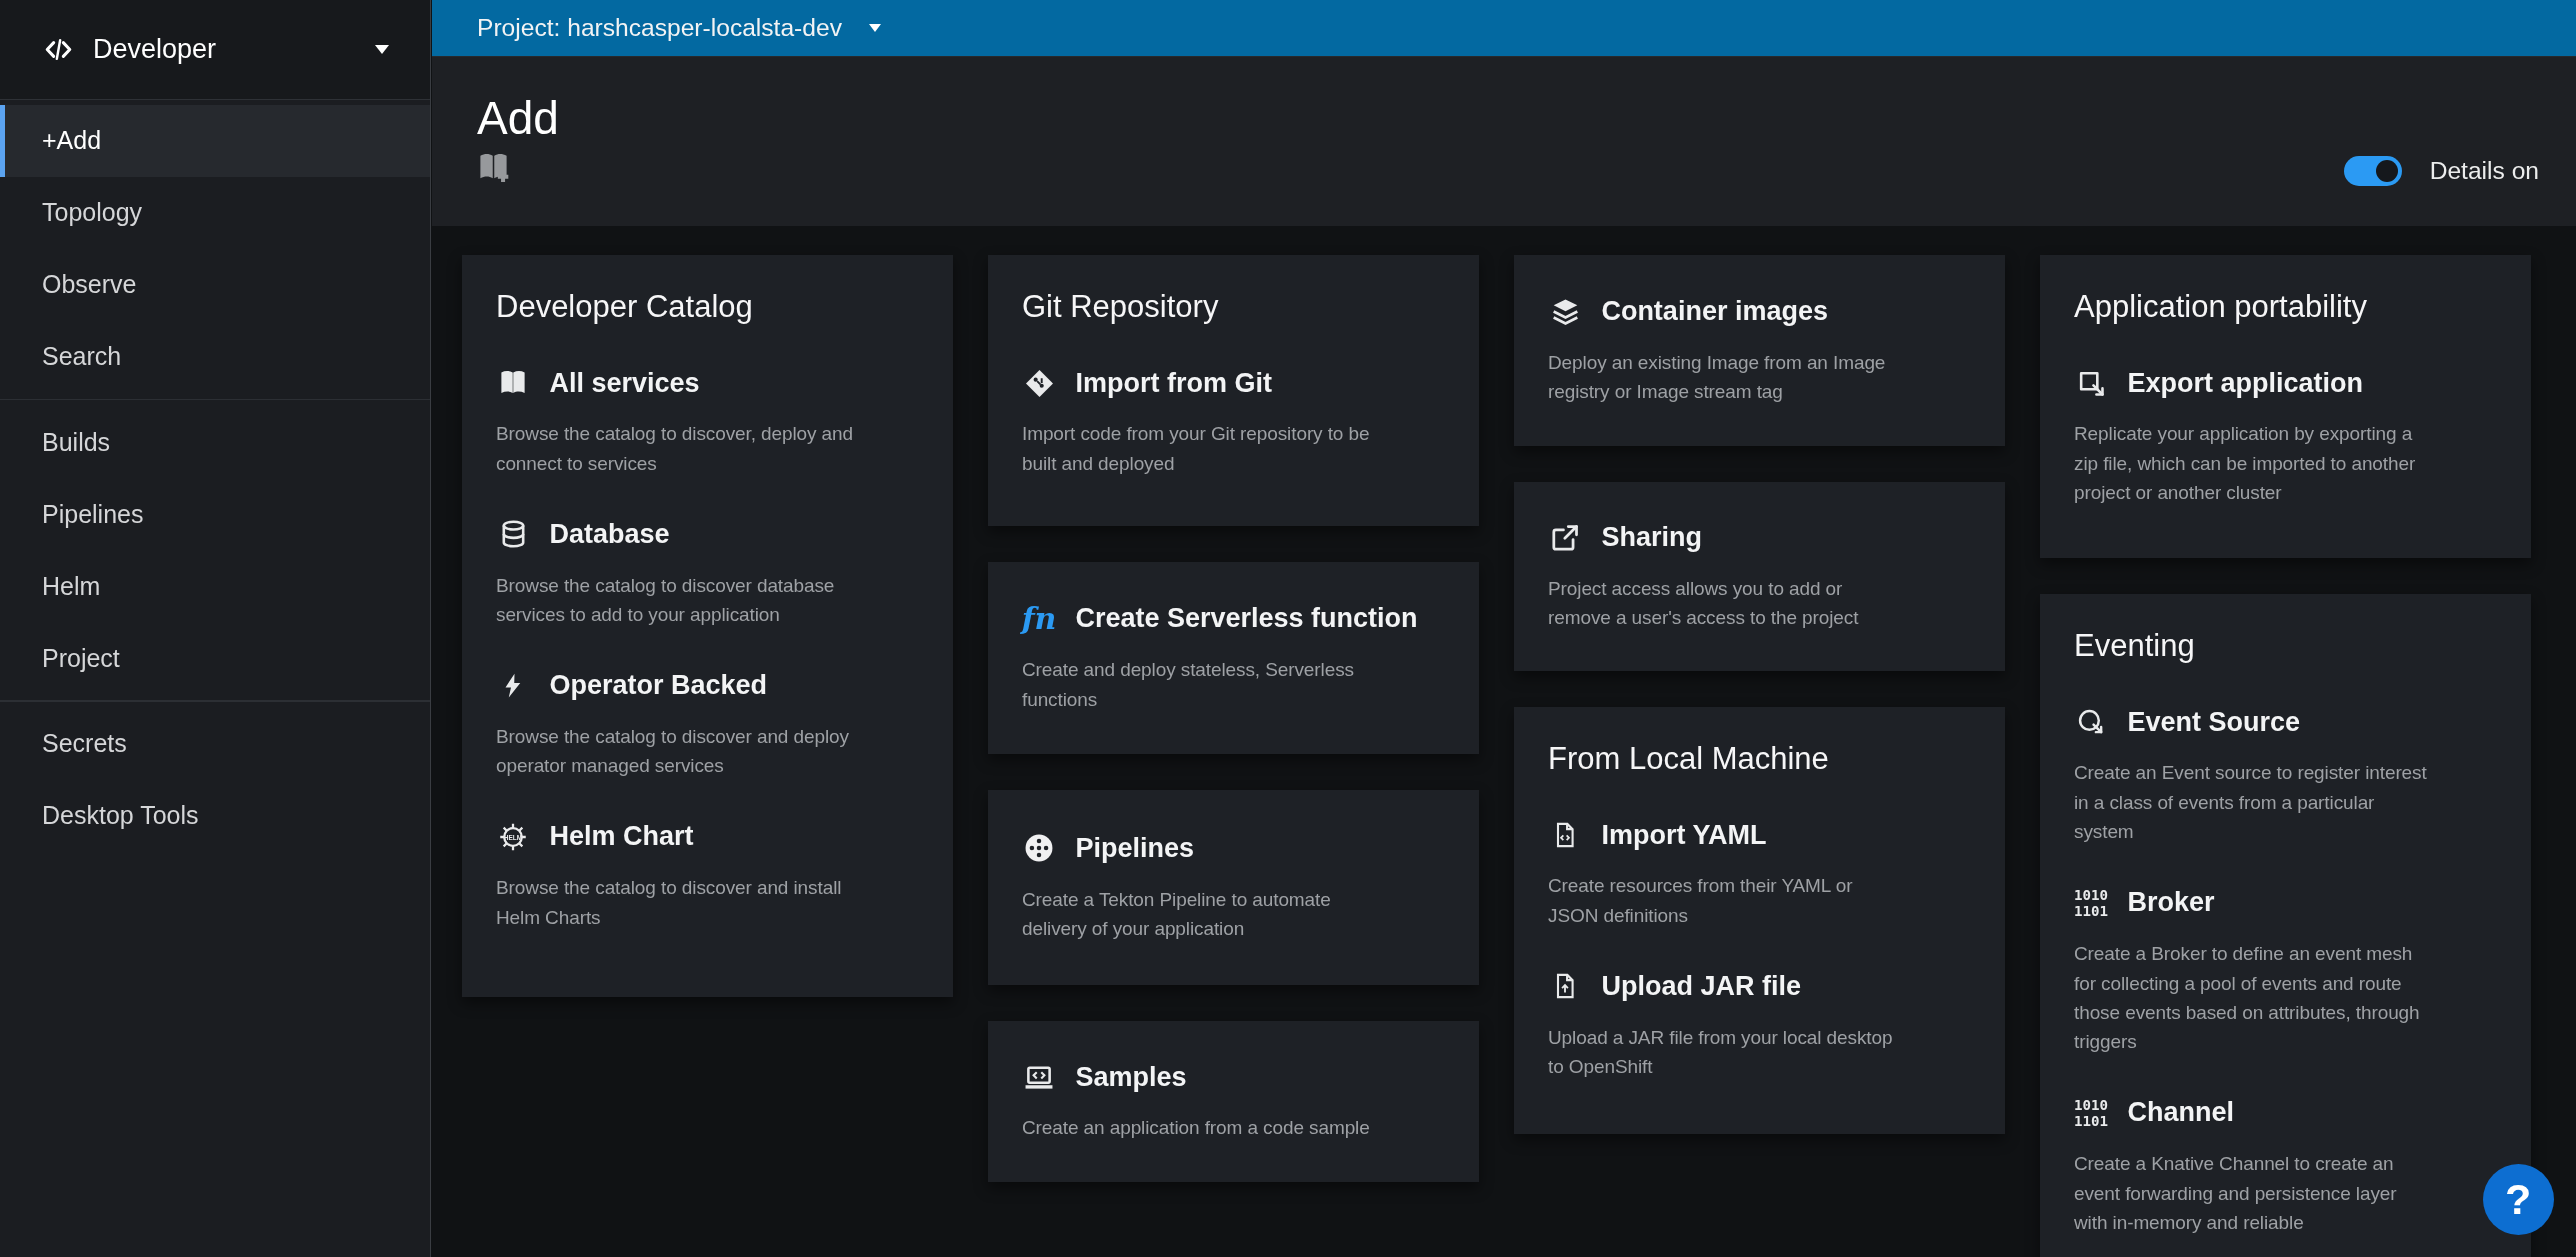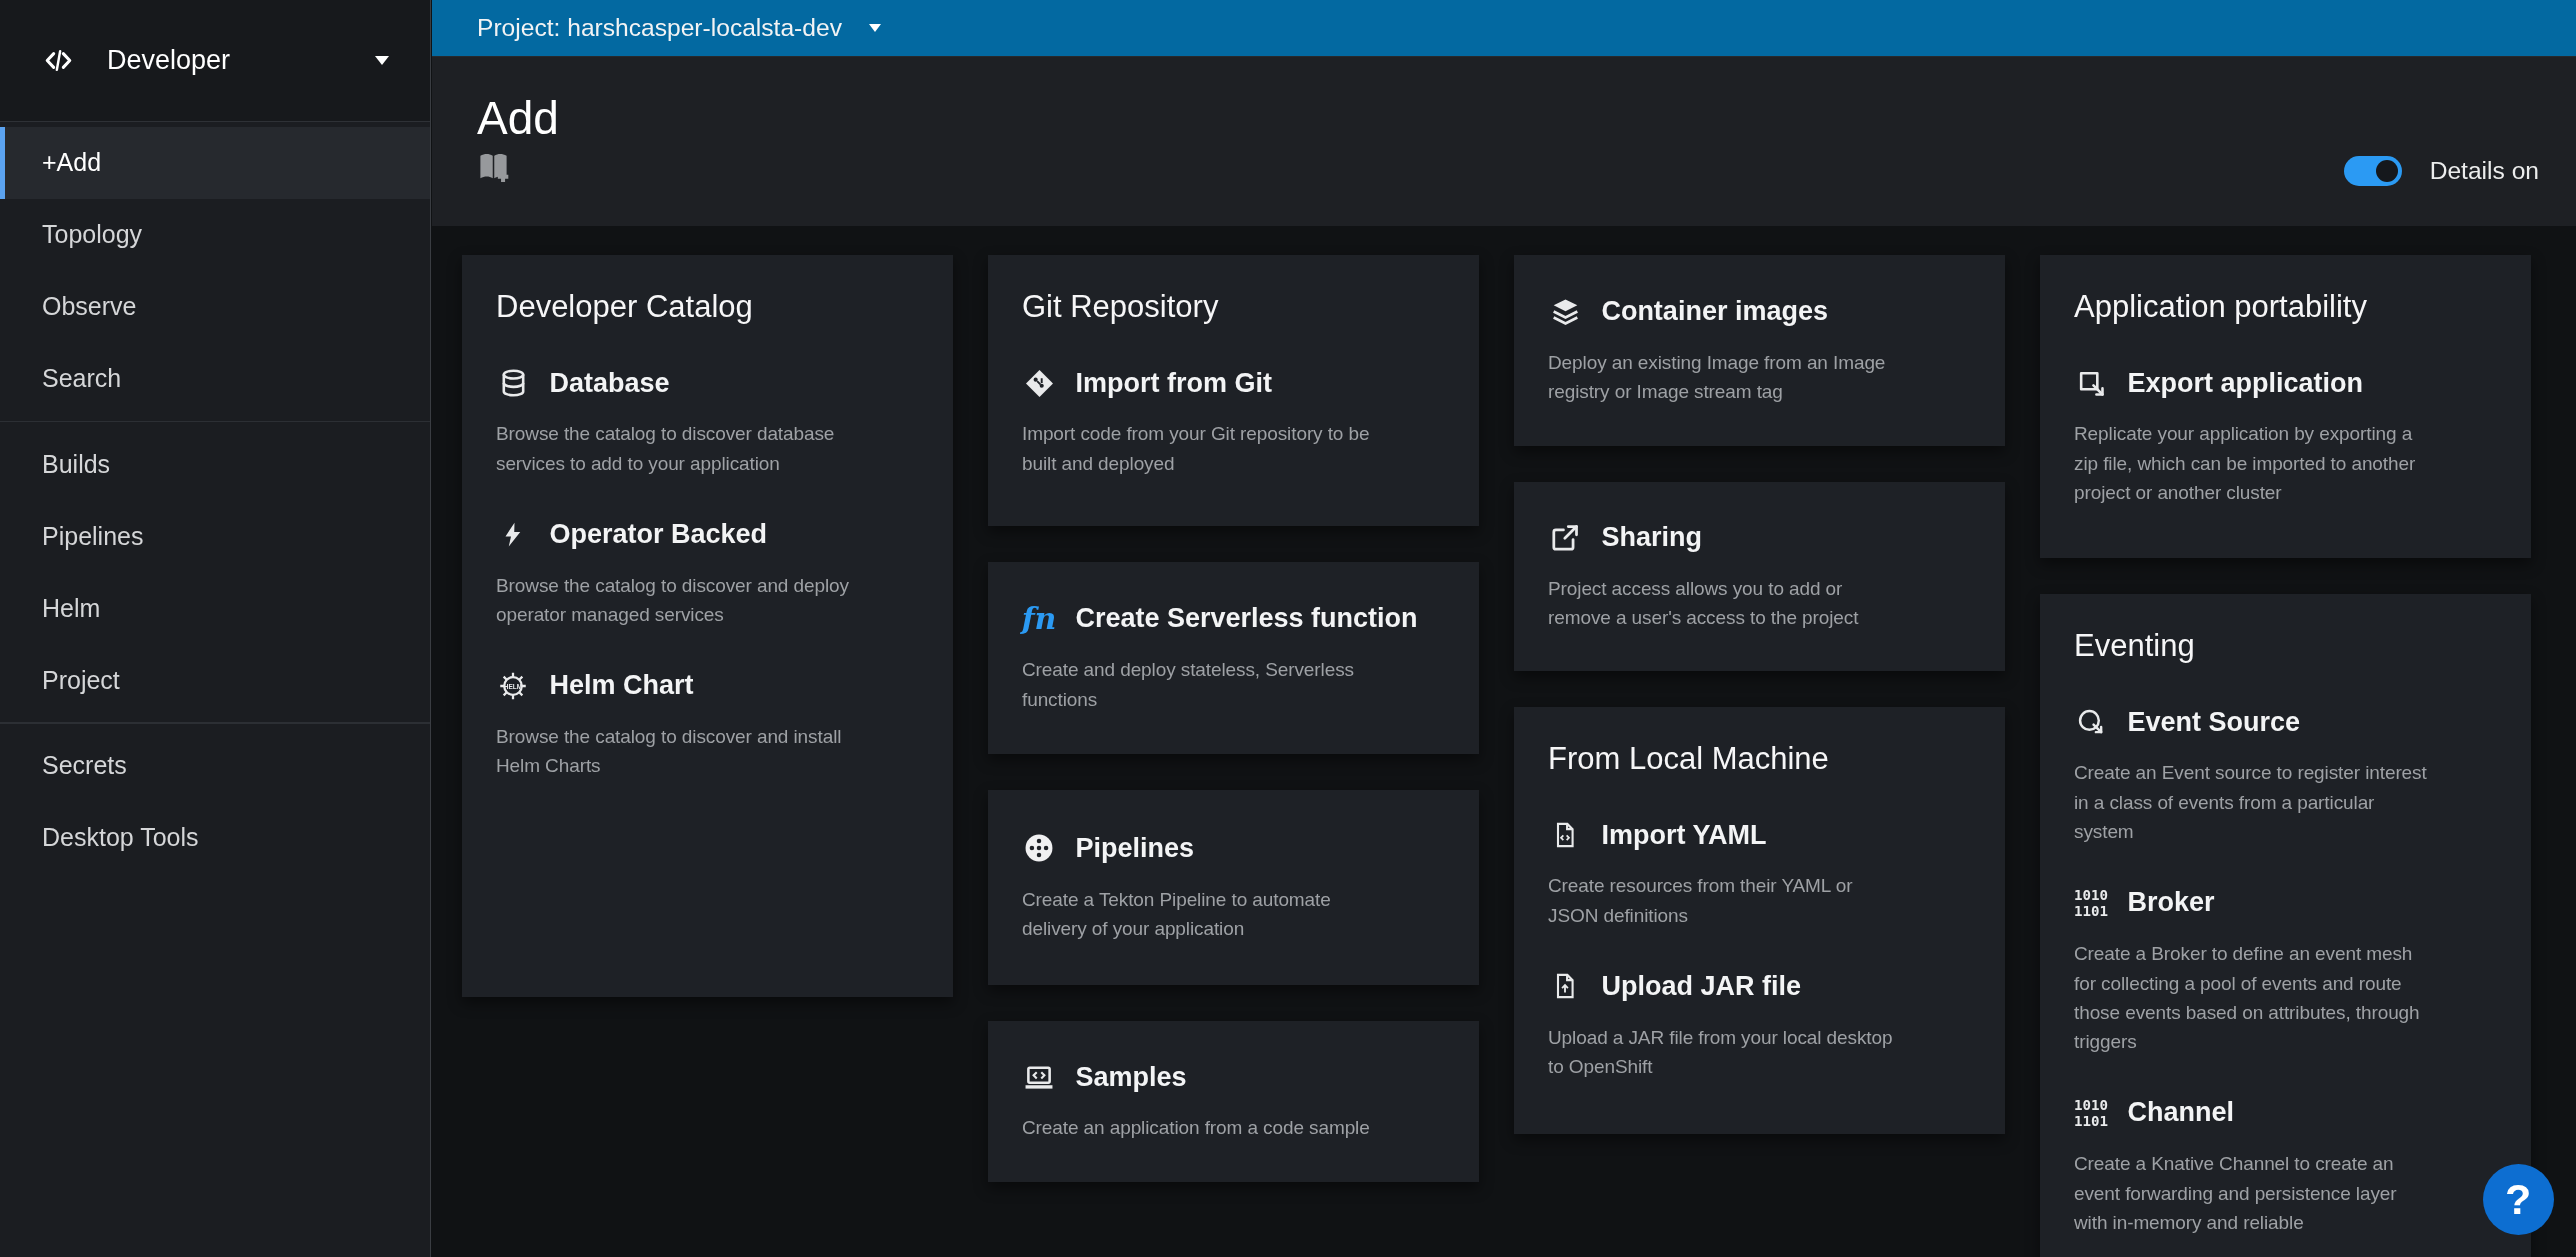--- a/index.html
+++ b/index.html
@@ -2,22 +2,22 @@
 <html style="--accent: #2b9af3; --active-ind: #5ba3f0; --help-bg: #0d6ed1; --page-bg: #101214; --sidebar-bg: #1b1d21; --card-bg: #1e2126;font-size:12px"><head>
 <meta charset="utf-8">
 <style>
   html,body{margin:0;padding:0;background:#000;}
   .app{position:relative;width:2576px;height:1257px;background:var(--page-bg,#101214);
        font-family:"Liberation Sans",sans-serif;overflow:hidden;color:#f0f1f2;}
 
   
   .sidebar{position:absolute;left:0;top:0;width:431px;height:100%;background:var(--sidebar-bg,#1b1d21);
            border-right:1.5px solid #3a3d42;box-sizing:border-box;}
-  .masthead-left{height:122px;background:#17191c;border-bottom:1.5px solid #2e3136;display:flex;
-                 align-items:center;padding:0 41px;box-sizing:border-box;gap:32px;cursor:pointer;}
+  .masthead-left{height:100px;background:#17191c;border-bottom:1.5px solid #2e3136;display:flex;
+                 align-items:center;padding:0 41px;box-sizing:border-box;gap:18px;cursor:pointer;}
   .masthead-left .plabel{font-size:27px;color:#ffffff;}
   .caret{width:0;height:0;border-left:7.5px solid transparent;border-right:7.5px solid transparent;
          border-top:9px solid #ffffff;}
   .masthead-left .caret{margin-left:auto;}
   .nav{padding-top:4.5px;}
   .nav ul{list-style:none;margin:0;padding:0;}
   .nav li{height:72px;display:flex;align-items:center;padding-left:42px;font-size:25px;
           color:#d5d6d8;position:relative;cursor:pointer;}
   .nav li.active{background:#26292e;color:#ffffff;}
   .nav li.active::before{content:"";position:absolute;left:0;top:0;bottom:0;width:5.2px;
@@ -145,20 +145,33 @@
         <span class="details-label">Details on</span>
       </div>
     </div>
 
     <div class="content">
 
       <div class="col">
         <div class="card h996">
           <h2 class="card-title">Developer Catalog</h2>
 
+          <div class="item">
+            <div class="item-head">
+              <span class="item-icon">
+                <svg width="34" height="34" viewBox="0 0 24 24">
+                  <path d="M3.8 4.6c2.6-1.4 5.4-1.4 8 0V19c-2.3-1.4-5.1-1.4-8 0z" fill="#e9eaeb"></path>
+                  <path d="M20.2 4.6c-2.6-1.4-5.4-1.4-8 0V19c2.3-1.4 5.1-1.4 8 0z" fill="#e9eaeb"></path>
+                </svg>
+              </span>
+              <span class="item-label">All services</span>
+            </div>
+            <div class="item-desc">Browse the catalog to discover, deploy and
+connect to services</div>
+          </div>
 
           <div class="item">
             <div class="item-head">
               <span class="item-icon">
                 <svg width="31" height="34" viewBox="0 0 24 24" fill="none" stroke="#e9eaeb" stroke-width="2">
                   <ellipse cx="12" cy="5.5" rx="7.5" ry="3"></ellipse>
                   <path d="M4.5 5.5v13c0 1.66 3.36 3 7.5 3s7.5-1.34 7.5-3v-13"></path>
                   <path d="M4.5 12c0 1.66 3.36 3 7.5 3s7.5-1.34 7.5-3"></path>
                 </svg>
               </span>

